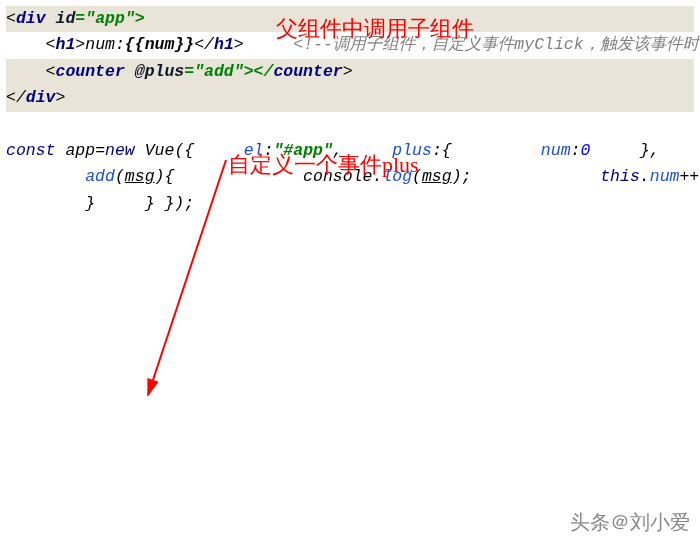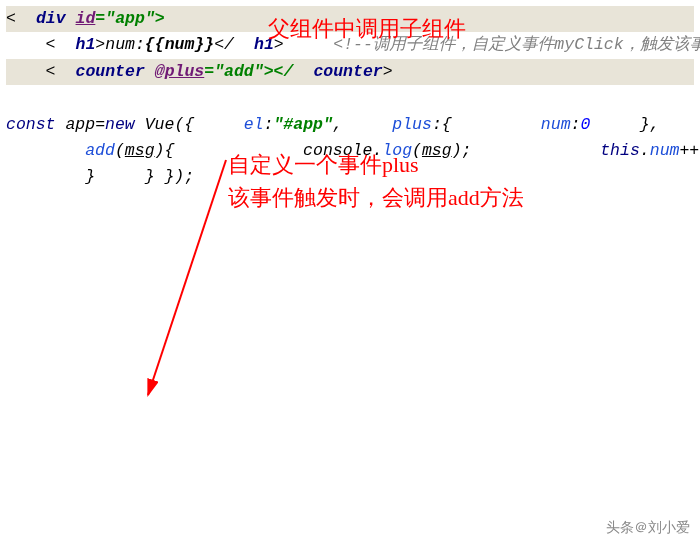--- a/index.html
+++ b/index.html
@@ -15,88 +15,88 @@
   }
   .editor {
     padding: 6px 6px;
     font-size: 16.5px;
     font-style: italic;
     color: #000;
   }
   .line { white-space: pre; }
   .hl { background: #e8e4d8; display: block; }
   .tag-angle { color: #000; }
-  .tag-name { color: #000080; font-weight: bold; margin-left: 20px; }
-  .attr-name { color: #701a75; font-weight: bold; text-decoration: underline; }
+  .tag-name { color: #000080; font-weight: bold; }
+  .attr-name { color: #0f172a; font-weight: bold; }
   .attr-val { color: #008000; font-weight: bold; }
   .interp { color: #000; font-weight: bold; }
   .comment { color: #808080; }
   .kw { color: #000080; font-weight: normal; }
   .varname { color: #000; }
   .app-italic { font-style: italic; }
   .string { color: #008000; font-weight: bold; }
   .prop { color: #1d4ed8; font-weight: normal; }
   .num { color: #0000ff; }
   .underlined { text-decoration: underline; }
   .console-it { font-style: italic; }
   .annotation {
     position: absolute;
     color: #ff0000;
     font-family: "SimSun", "宋体", serif;
     font-style: normal;
     font-size: 22px;
     font-weight: 500;
     line-height: 1.5;
   }
-  .ann1 { left: 268px; top: 12px; }
+  .ann1 { left: 276px; top: 12px; }
   .ann2 { left: 228px; top: 148px; }
   .watermark {
     position: absolute;
     right: 10px;
     bottom: 6px;
-    font-size: 14px;
+    font-size: 20px;
     color: #888;
     font-family: "Microsoft YaHei", sans-serif;
     font-style: normal;
   }
   svg.arrow {
     position: absolute;
     left: 0; top: 0;
     width: 700px; height: 544px;
     pointer-events: none;
   }
 </style>
 </head>
 <body>
 
 <div class="editor">
   <span class="line hl"><span class="tag-angle">&lt;</span><span class="tag-name">div</span><span> </span><span class="attr-name">id</span><span class="attr-val">="</span><span class="attr-val">app</span><span class="attr-val">"&gt;</span></span>
   <span class="line"><span>    &lt;</span><span class="tag-name">h1</span><span>&gt;</span><span>num:</span><span class="interp">{{</span><span class="interp">num</span><span class="interp">}}</span><span>&lt;/</span><span class="tag-name">h1</span><span>&gt;</span></span>
   <span class="line"><span class="comment">    &lt;!--调用子组件，自定义事件myClick，触发该事件时调用add方法--&gt;</span></span>
   <span class="line hl"><span>    &lt;</span><span class="tag-name">counter</span><span> </span><span class="attr-name">@plus</span><span class="attr-val">="</span><span class="attr-val">add</span><span class="attr-val">"&gt;&lt;/</span><span class="tag-name">counter</span><span>&gt;</span></span>
+  <span class="line hl"><span>&lt;/</span><span class="tag-name">div</span><span>&gt;</span></span>
   <span class="line"><span> </span></span>
   <span class="line"><span class="kw">const</span><span> </span><span class="varname app-italic">app</span><span>=</span><span class="kw">new</span><span> </span><span class="varname">Vue</span><span>({</span></span>
   <span class="line"><span>    </span><span class="prop">el</span><span>:</span><span class="string">"#app"</span><span>,</span></span>
   <span class="line"><span>    </span><span class="prop">plus</span><span>:{</span></span>
   <span class="line"><span>        </span><span class="prop">num</span><span>:</span><span class="num">0</span></span>
   <span class="line"><span>    },</span></span>
   <span class="line"><span>    </span></span>
   <span class="line"><span>        </span><span class="prop">add</span><span>(</span><span class="underlined">msg</span><span>){</span></span>
   <span class="line"><span>            </span><span class="console-it">console</span><span>.</span><span class="prop">log</span><span>(</span><span class="underlined">msg</span><span>);</span></span>
   <span class="line"><span>            </span><span class="kw">this</span><span>.</span><span class="prop">num</span><span>++;</span></span>
   <span class="line"><span>        }</span></span>
   <span class="line"><span>    }</span></span>
   <span class="line"><span>});</span></span>
 </div>
 
 <div class="annotation ann1">父组件中调用子组件</div>
 
 <div class="annotation ann2">
   <div>自定义一个事件plus</div>
-  <div>该事件触发时，会调用add方法</div>
 </div>
 
 <svg class="arrow">
   <defs>
     <marker id="ah" markerWidth="10" markerHeight="10" refX="8" refY="3" orient="auto">
       <path d="M0,0 L9,3 L0,6 Z" fill="#ff0000"></path>
     </marker>
   </defs>
   <line x1="226" y1="160" x2="148" y2="395" stroke="#ff0000" stroke-width="2" marker-end="url(#ah)"></line>
 </svg>

